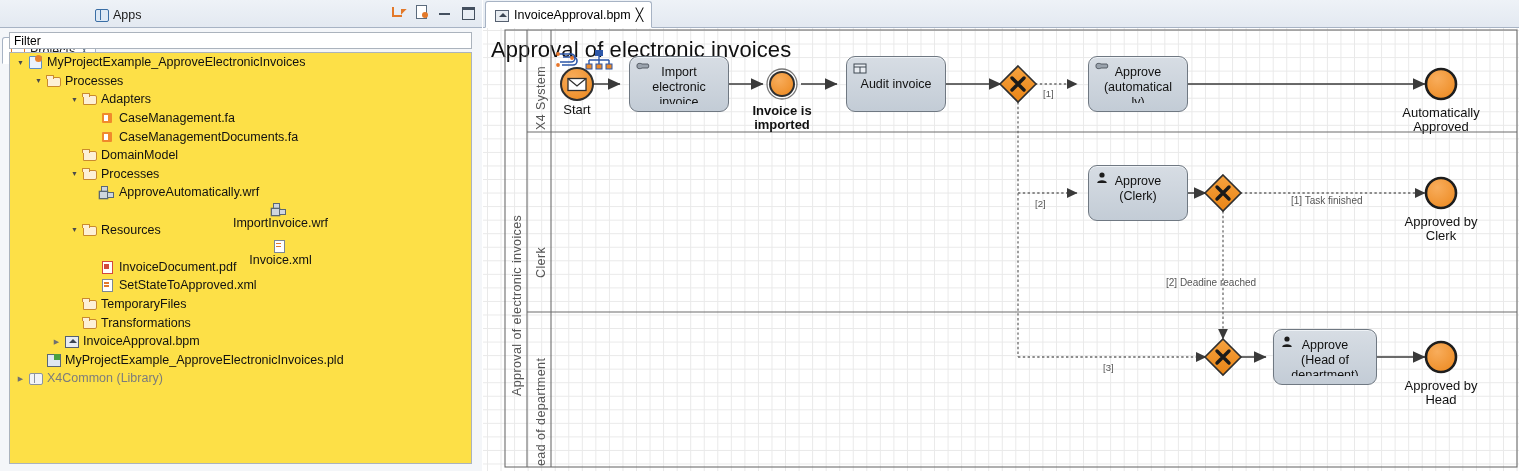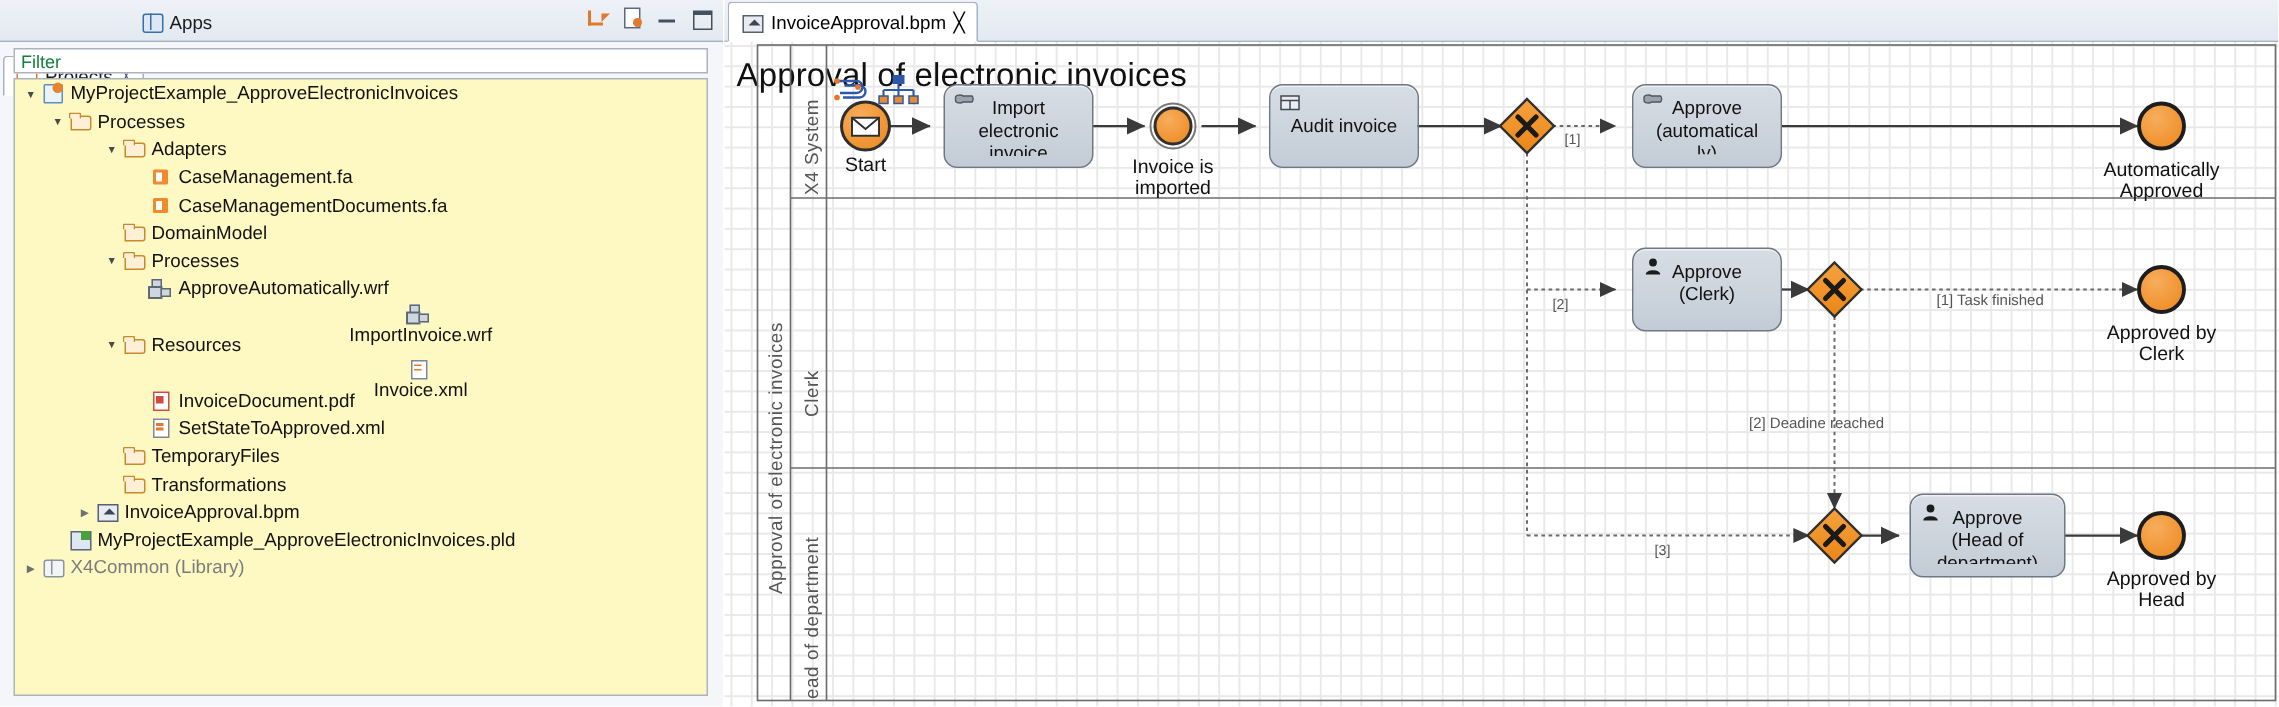--- a/index.html
+++ b/index.html
@@ -43,23 +43,23 @@
     border-bottom-color:#e3792a;transform:rotate(-45deg);}
   .vt-menu::before{content:"";position:absolute;left:2px;top:1px;width:9px;height:12px;
     border:1.4px solid #5b6b7d;background:#fff;}
   .vt-menu::after{content:"";position:absolute;left:8px;top:8px;width:6px;height:6px;border-radius:50%;
     background:#e3792a;}
   .vt-min::before{content:"";position:absolute;left:2px;top:9px;width:11px;height:2px;background:#44505f;}
   .vt-max::before{content:"";position:absolute;left:2px;top:3px;width:11px;height:9px;
     border:1.5px solid #44505f;border-top-width:3px;}
 
   .filter-box{position:absolute;left:9px;top:32px;width:463px;height:17px;background:#fff;
-    border:1px solid #abb3bd;box-sizing:border-box;padding:1px 4px;font-size:12px;color:#15803d;
+    border:1px solid #abb3bd;box-sizing:border-box;padding:1px 4px;font-size:12px;color:#000000;
     display:flex;align-items:center;}
-  .tree{position:absolute;left:9px;top:52px;width:463px;height:412px;background:#fef9c3;
+  .tree{position:absolute;left:9px;top:52px;width:463px;height:412px;background:#fde047;
     border:1px solid #abb3bd;box-sizing:border-box;overflow:hidden;}
   .trow{height:18.6px;display:flex;align-items:center;white-space:nowrap;font-size:12.5px;color:#111;}
   .twist{width:13px;flex:none;text-align:center;color:#4a4a4a;font-size:9px;line-height:1;}
   .twist.open::before{content:"\25BC";font-size:7px;}
   .twist.closed::before{content:"\25B6";font-size:7px;color:#707070;}
   .tlabel{margin-left:4px;}
   .tnode .ico{width:15px;height:14px;flex:none;position:relative;margin-left:1px;}
 
   
   .ico-folder::before{content:"";position:absolute;left:1px;top:3px;width:12px;height:8px;
@@ -425,21 +425,21 @@
         </svg>
         <div class="tlabel-txt">
           <div>Approve</div>
           <div>(Head of</div>
           <div style="height:8px;overflow:hidden;font-size:12.5px;line-height:15px;">department)</div>
         </div>
       </div>
 
       <div class="node-label" style="left:64px;top:75px;width:60px;">Start</div>
 
-      <div class="node-label" style="left:249px;top:76px;width:100px;">
+      <div class="node-label" style="left:249px;top:76px;width:100px;font-weight:bold;">
         <div>Invoice is</div>
         <div>imported</div>
       </div>
 
       <div class="node-label" style="left:898px;top:78px;width:120px;">
         <div>Automatically</div>
         <div>Approved</div>
       </div>
 
       <div class="node-label" style="left:898px;top:187px;width:120px;">

